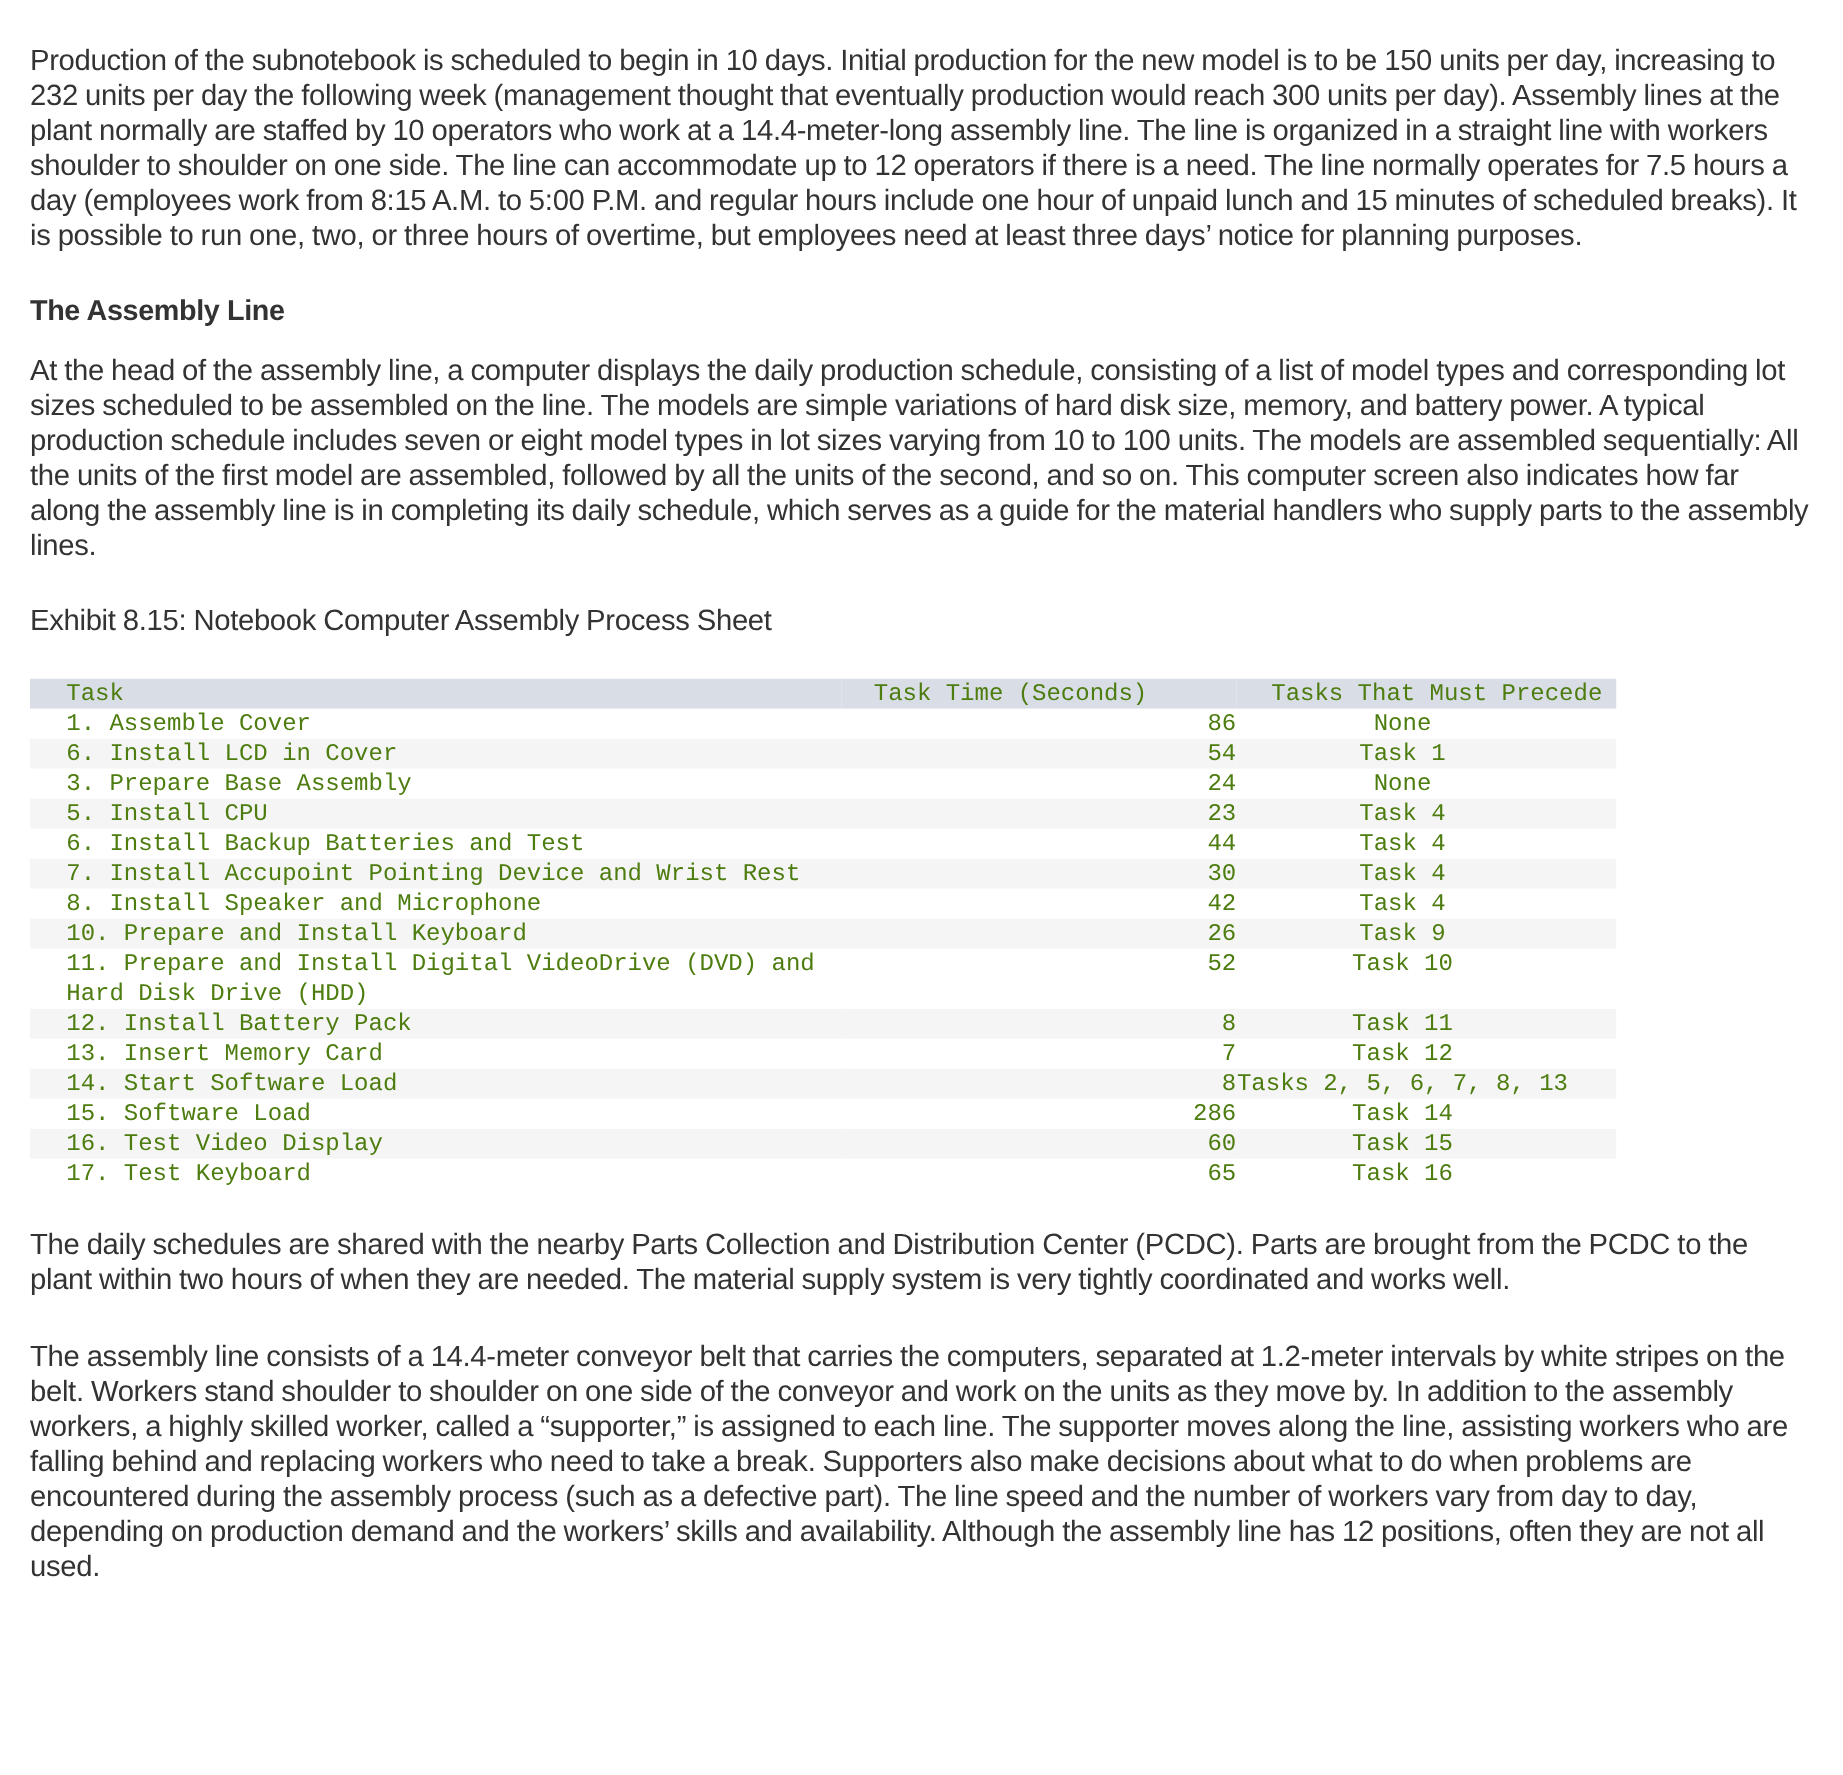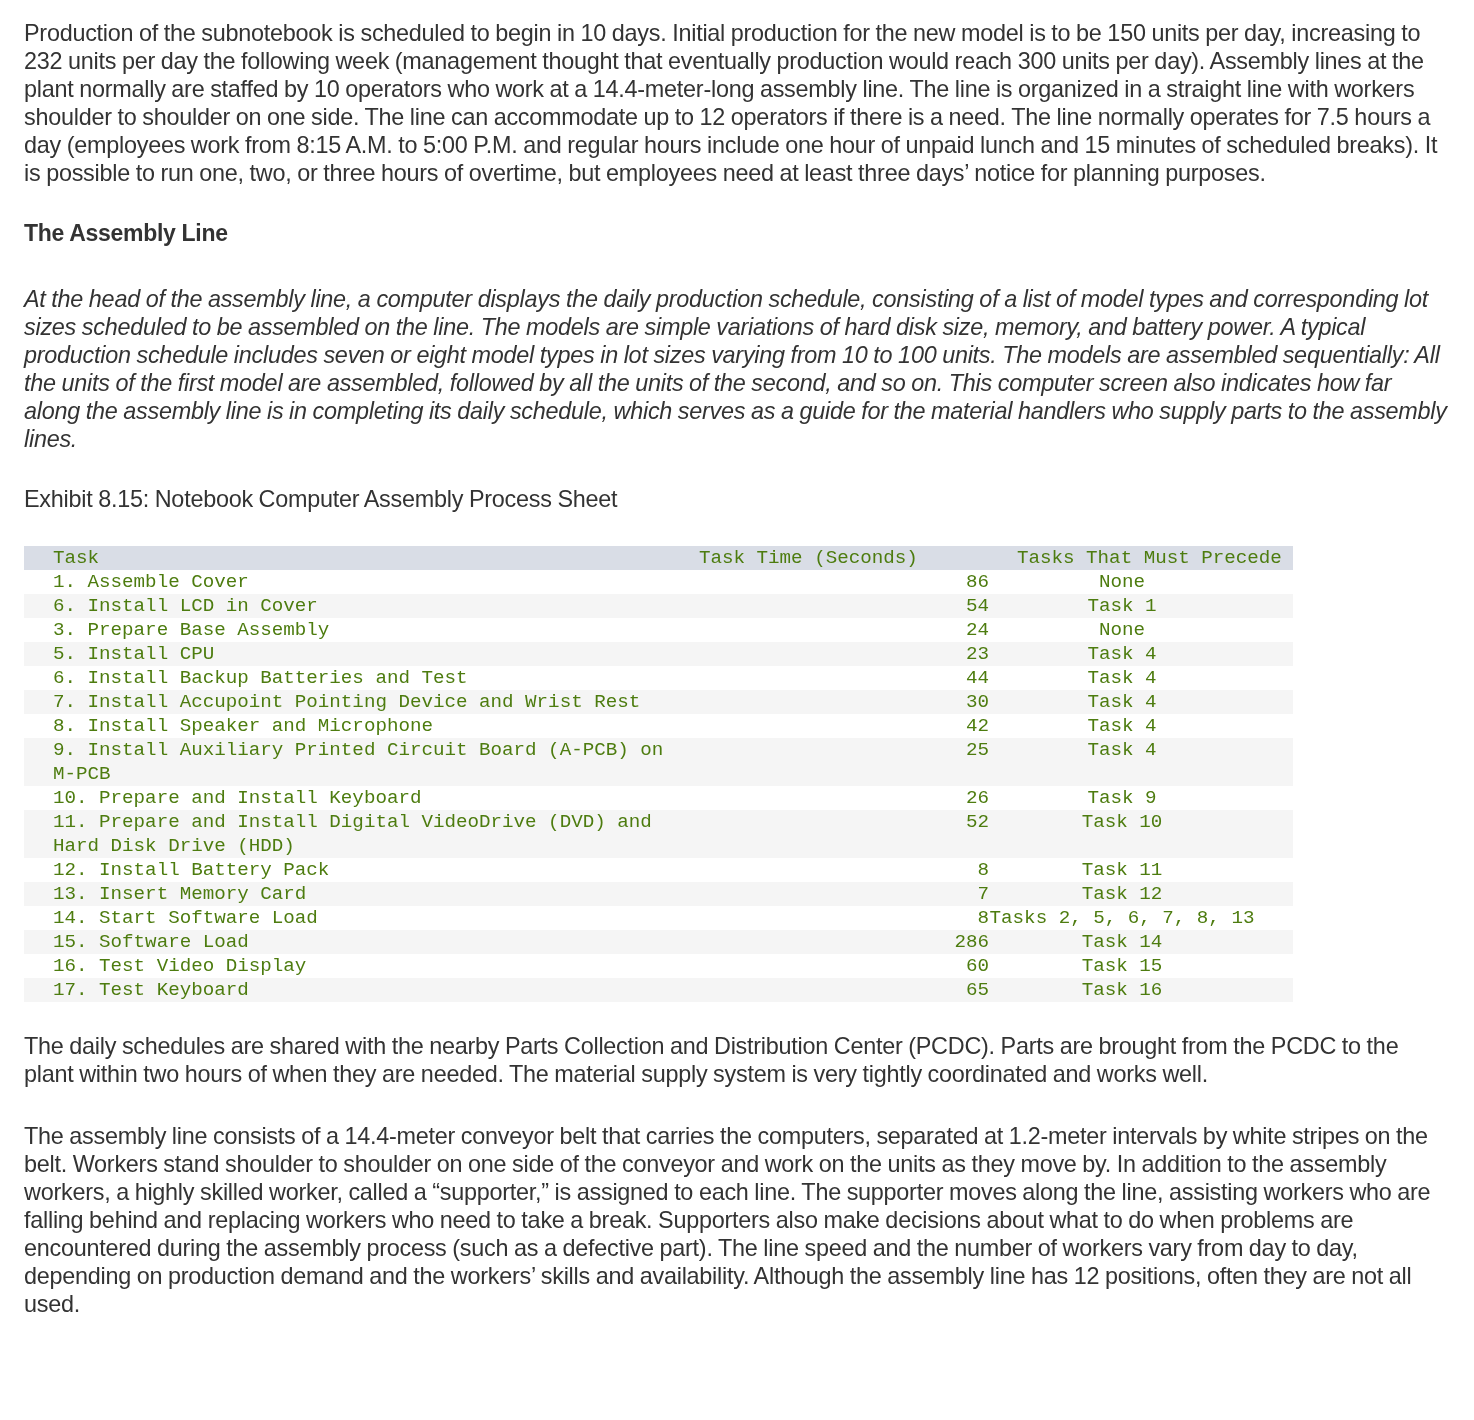--- a/index.html
+++ b/index.html
@@ -11,29 +11,29 @@
     color: #333333;
   }
   .page { padding: 14px 24px 0 24px; }
   p.body-text {
     margin: 0;
     font-size: 23.4px;
     line-height: 28px;
     letter-spacing: -0.25px;
     word-spacing: -0.5px;
   }
-  p.p1 { margin-top: 5px; }
+  p.p1 { margin-top: 20px; }
   h3.section-heading {
     margin: 32px 0 0 0;
     font-size: 23px;
     line-height: 28px;
     font-weight: bold;
     letter-spacing: -0.3px;
   }
-  p.p2 { margin-top: 38px; font-style: italic; }
+  p.p2 { margin-top: 20px; }
   p.exhibit-caption { margin-top: 32px; }
   table.process-sheet {
     margin-top: 33px;
     border-collapse: collapse;
     width: 1269px;
     font-family: "Liberation Mono", "DejaVu Sans Mono", monospace;
     font-size: 19.2px;
     color: #4d7c0f;
   }
   table.process-sheet th, table.process-sheet td {
@@ -106,25 +106,20 @@
         <td class="col-task">7. Install Accupoint Pointing Device and Wrist Rest</td>
         <td class="col-time">30</td>
         <td class="col-prec">Task 4</td>
       </tr>
       <tr>
         <td class="col-task">8. Install Speaker and Microphone</td>
         <td class="col-time">42</td>
         <td class="col-prec">Task 4</td>
       </tr>
       <tr>
-        <td class="col-task">9. Install Auxiliary Printed Circuit Board (A-PCB) on M-PCB</td>
-        <td class="col-time">25</td>
-        <td class="col-prec">Task 4</td>
-      </tr>
-      <tr>
         <td class="col-task">10. Prepare and Install Keyboard</td>
         <td class="col-time">26</td>
         <td class="col-prec">Task 9</td>
       </tr>
       <tr>
         <td class="col-task">11. Prepare and Install Digital VideoDrive (DVD) and Hard Disk Drive (HDD)</td>
         <td class="col-time">52</td>
         <td class="col-prec">Task 10</td>
       </tr>
       <tr>

